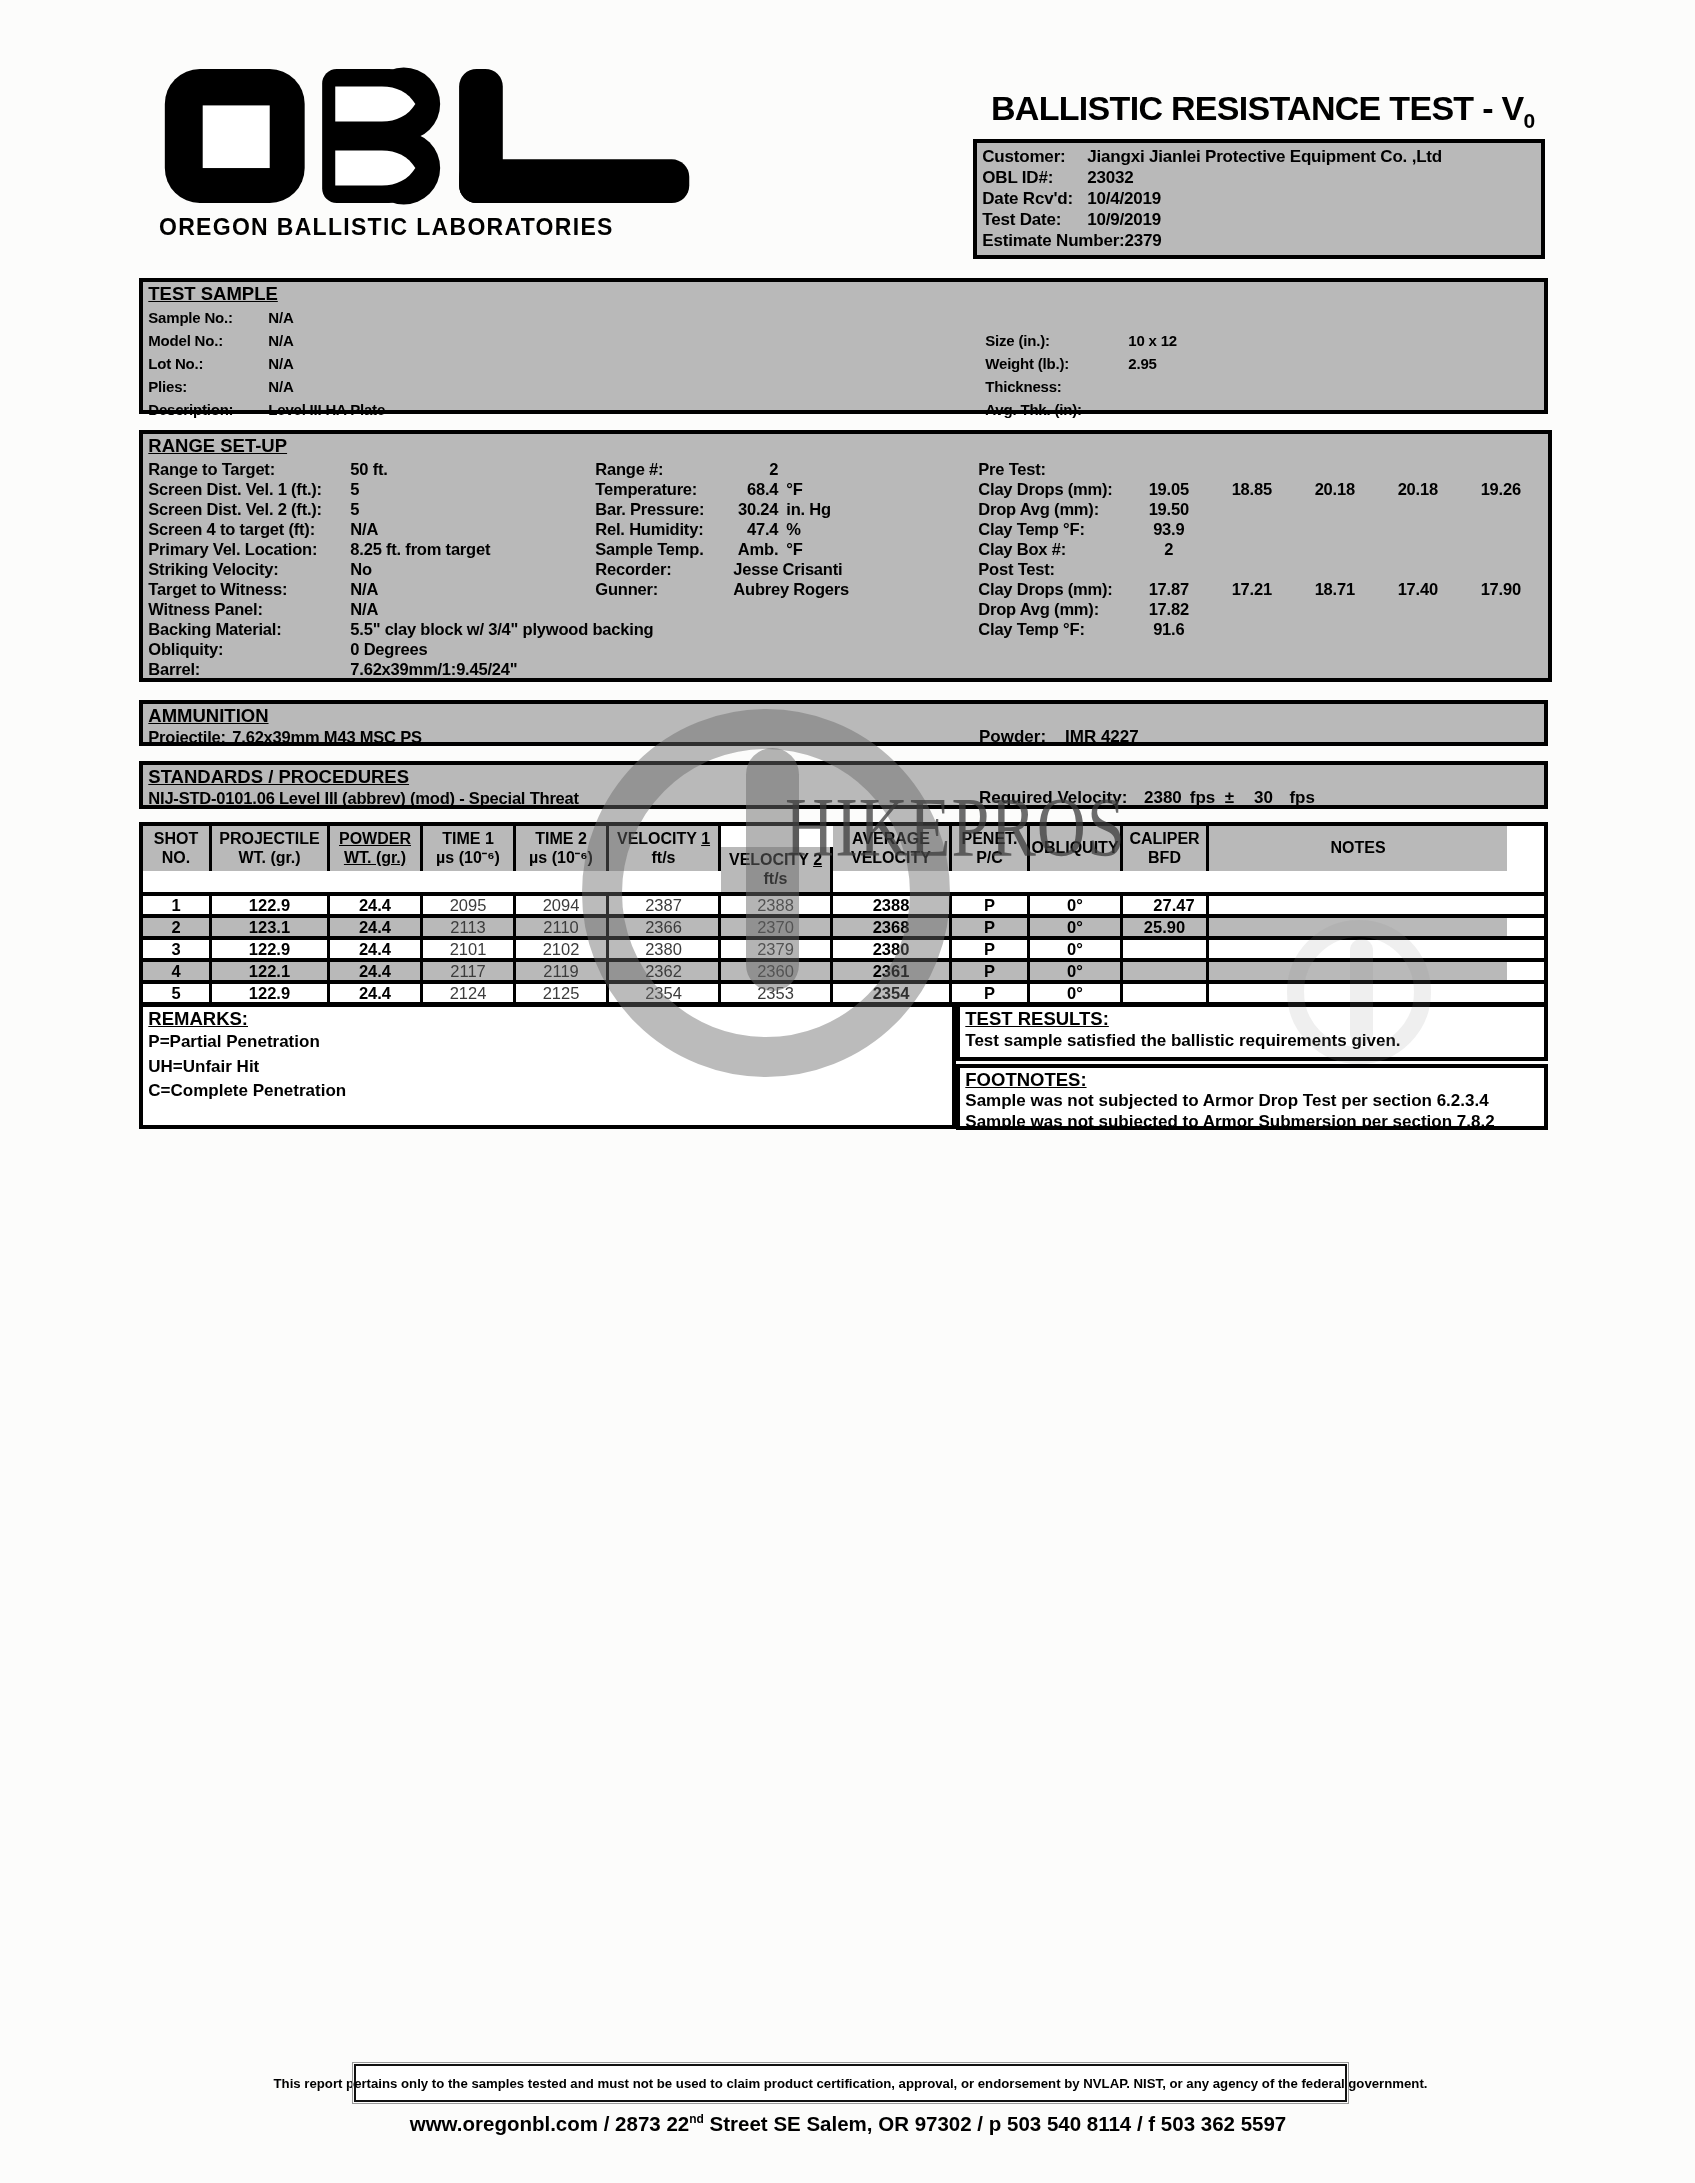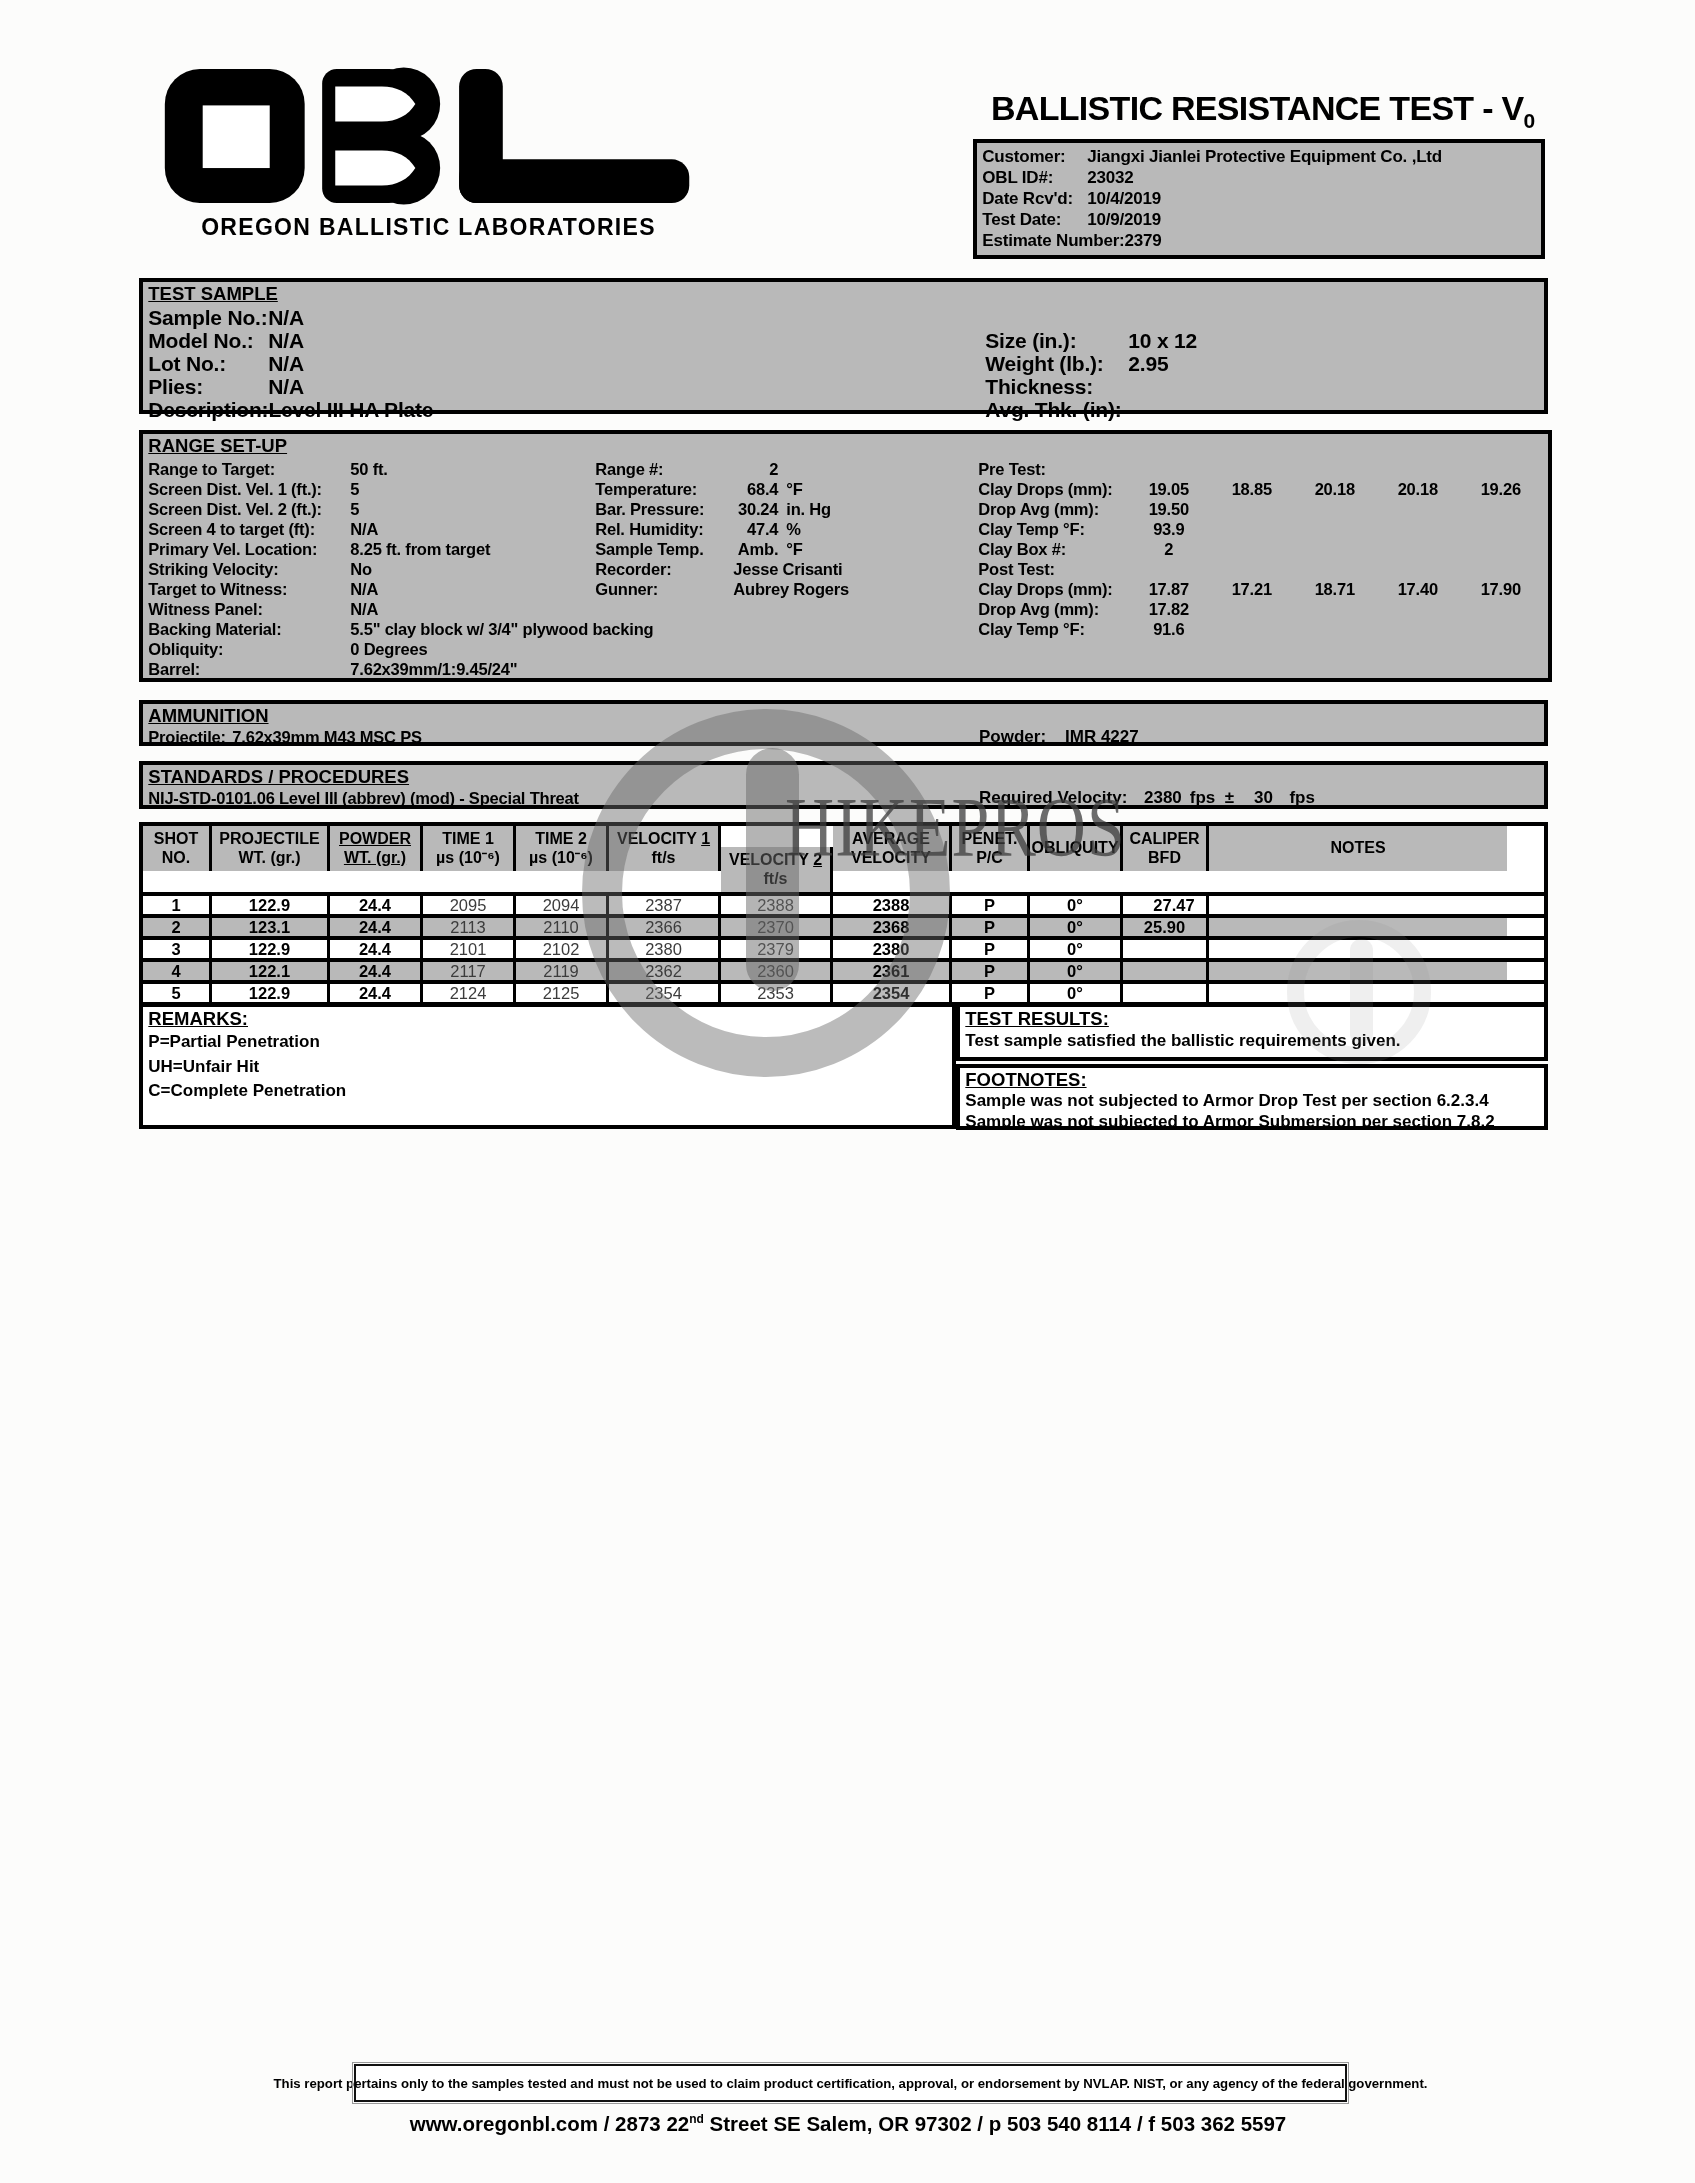--- a/index.html
+++ b/index.html
@@ -7,21 +7,21 @@
        font-family:"Liberation Sans",sans-serif;color:#000;overflow:hidden}
   .box{position:absolute;box-sizing:border-box;background:#b9b9b9;border:4.6px solid #000}
   .white{background:#fff}
   .sec-title{display:inline-block;font-size:18.5px;font-weight:bold;text-decoration:underline;
              padding:1.3px 0 0 5.3px;white-space:nowrap}
   .kv-row{display:flex;align-items:baseline;font-weight:bold;font-size:16.5px;line-height:20px;
           padding-left:5.3px;white-space:nowrap;letter-spacing:-0.2px}
   .kv-label{flex:0 0 auto}
   .cust-label{min-width:105px}
   .cust-row{line-height:21px;font-size:17px}
-  .ts-row{line-height:23px;font-size:21px}
+  .ts-row{line-height:23px;font-size:15px}
   .ts-label{min-width:120px}
   .tsr-label{min-width:143px}
   .rsl-label{min-width:202px}
   .rsm-label{min-width:138px}
   .rsm-value{display:inline-block;min-width:45px}
   .kv-unit{margin-left:8px}
   .rsr-label{min-width:149px}
   .drops{display:inline-flex}
   .drop-val{display:inline-block;width:83px;text-align:center}
   .rs-col{position:absolute;top:38}
@@ -51,21 +51,21 @@
           border-radius:26.5px}
   #wm-text{left:785px;top:778px;font-family:"Liberation Serif",serif;font-size:85px;
            color:rgba(60,60,60,.75);transform:scaleX(.8);transform-origin:0 0;
            letter-spacing:1.3px;white-space:nowrap}
   #wm2-circle{left:1287px;top:920px;width:144px;height:144px;border:17px solid rgba(140,140,140,.14);
               border-radius:50%;box-sizing:border-box}
   #wm2-bar{left:1350px;top:939px;width:22.5px;height:106px;background:rgba(140,140,140,.14);
            border-radius:11.2px}
   
   #logo{position:absolute;left:159px;top:63px;width:539px}
-  #logo-subtitle{font-size:23px;font-weight:bold;letter-spacing:1.3px;text-align:center;margin-top:2.6px;
+  #logo-subtitle{font-size:23px;font-weight:bold;letter-spacing:1.3px;margin-top:2.6px;
                  white-space:nowrap}
   #title{position:absolute;left:991px;top:89px;font-size:34px;font-weight:bold;
          letter-spacing:-0.7px;white-space:nowrap}
   #title sub{font-size:21px}
   #customer-box{left:973px;top:139px;width:572px;height:120px;border-width:4px;padding-top:2.6px}
   
   #test-sample-box{left:139px;top:278px;width:1409px;height:136px}
   #ts-left{position:absolute;left:0;top:24px}
   #ts-right{position:absolute;left:837px;top:47px}
   #range-box{left:139px;top:430px;width:1413px;height:252px}

